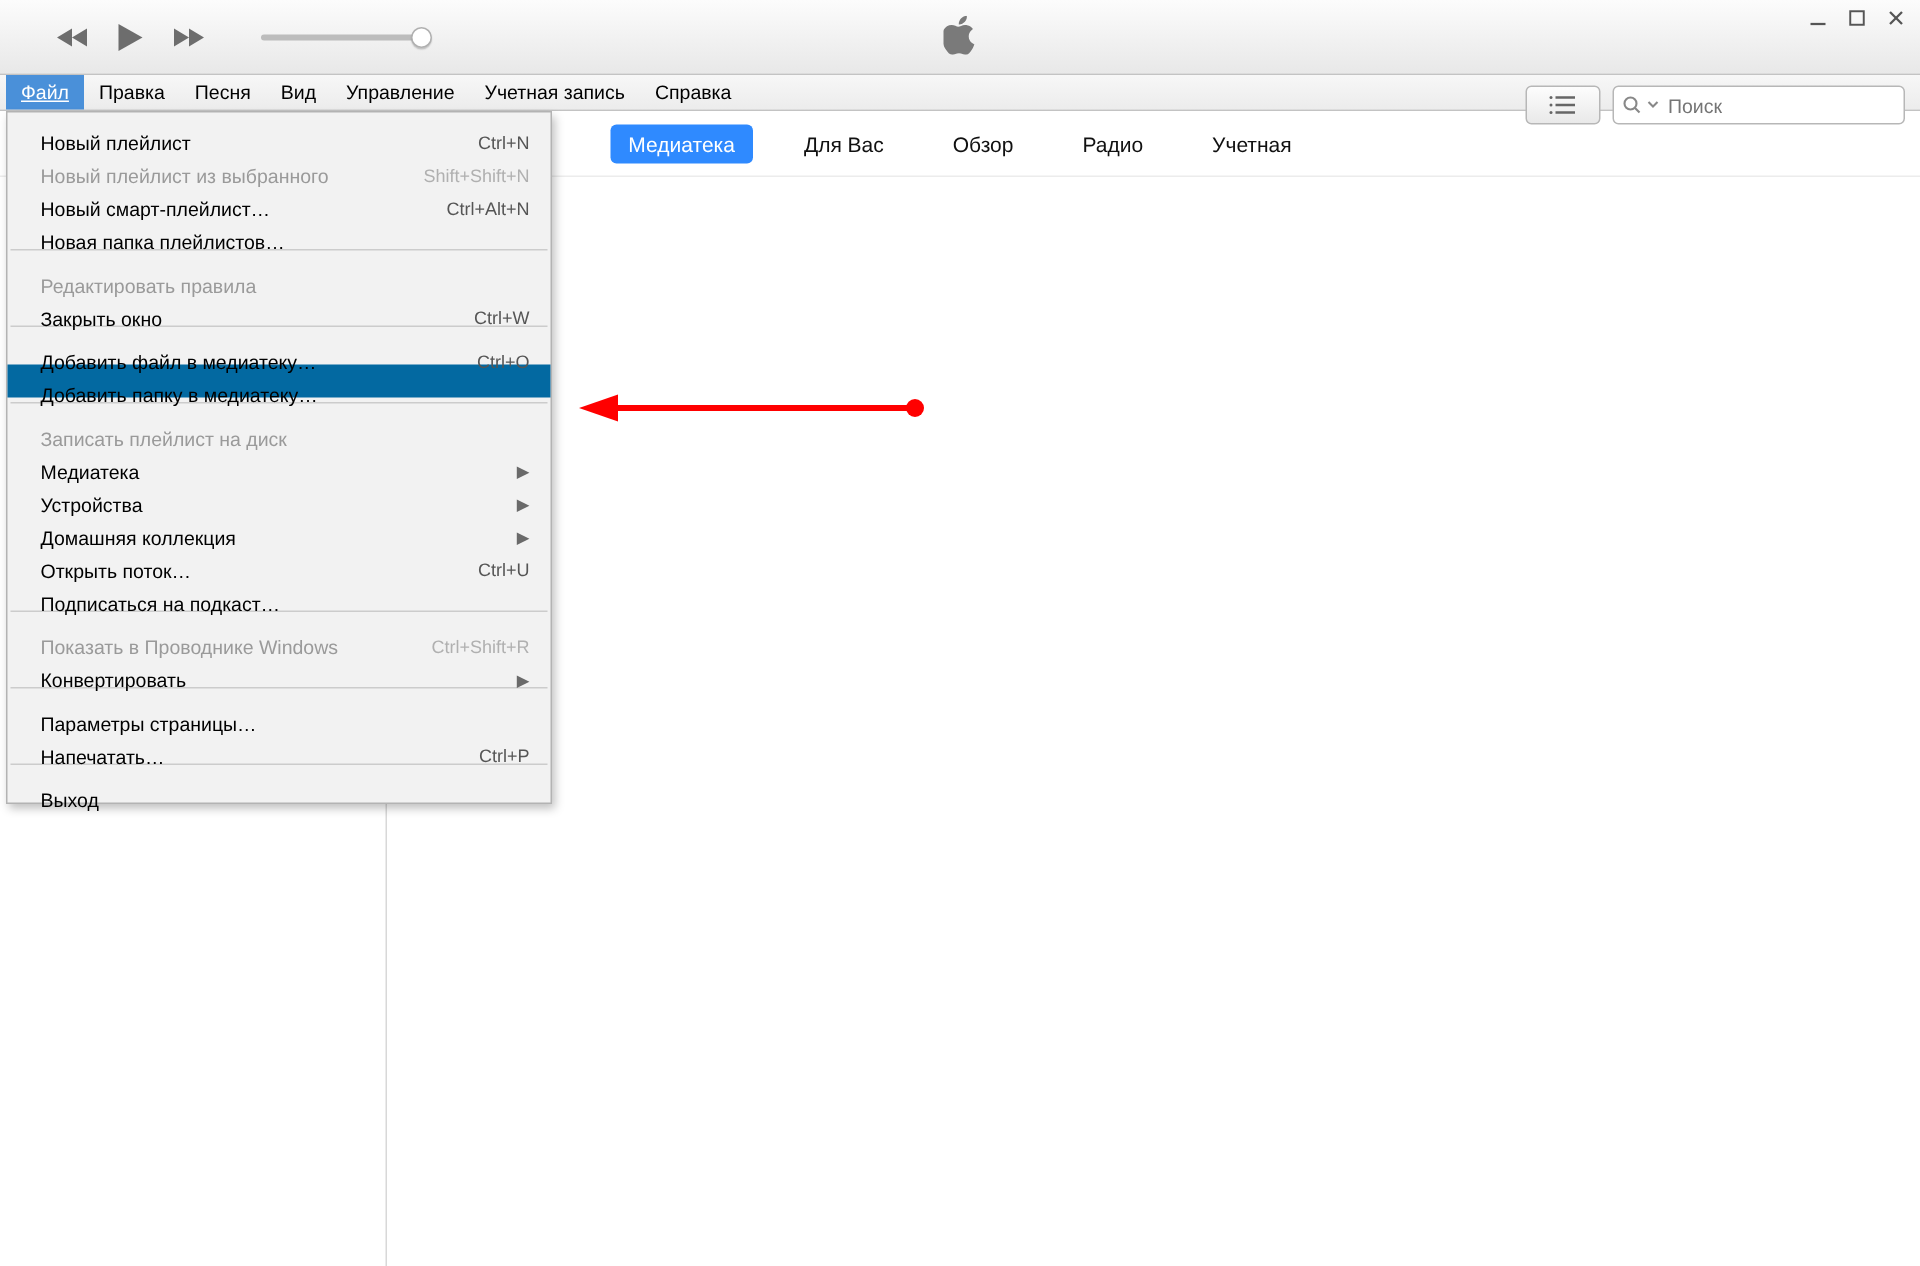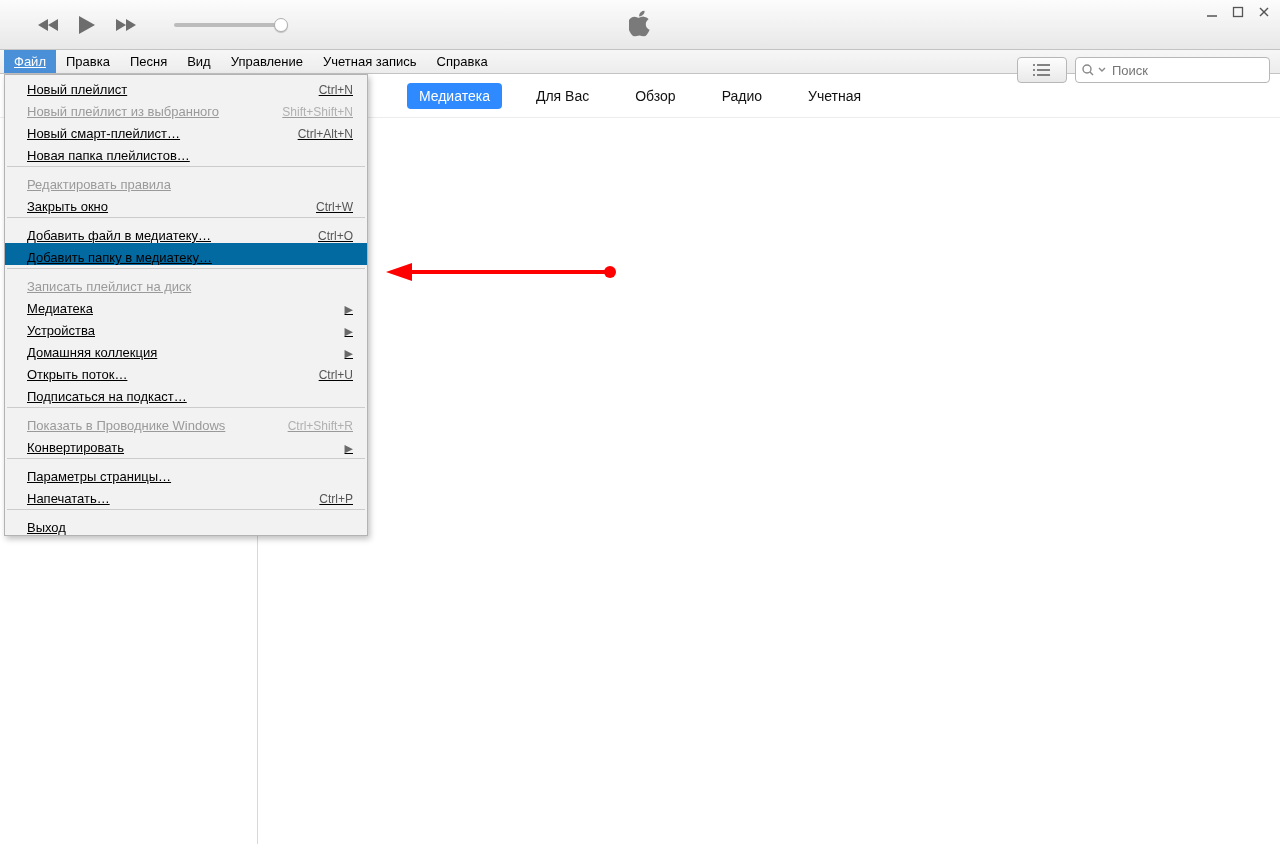--- a/index.html
+++ b/index.html
@@ -84,22 +84,22 @@
     position:absolute;
     left:4px; top:74px;
     width:364px;
     background:#f2f2f2;
     border:1px solid #b3b3b3;
     box-shadow:2px 3px 6px rgba(0,0,0,0.25);
     font-size:13px;
     z-index:10;
   }
   .dd-item {
-    height:22px; display:flex; align-items:flex-end; justify-content:space-between;
-    padding:18px 14px 0 22px; cursor:pointer; white-space:nowrap;text-decoration:underline;
+    height:22px; display:flex; align-items:center; justify-content:space-between;
+    padding:18px 14px 0 22px; cursor:pointer; white-space:nowrap;
   }
   .dd-item.disabled { color:#9a9a9a; cursor:default;}
   .dd-item.highlight { background:#0369a1; }
   .dd-shortcut { color:#555; font-size:12px;}
   .dd-item.disabled .dd-shortcut{ color:#b0b0b0;}
   .dd-sep { height:1px; background:#cccccc; margin:3px 2px;}
   .dd-arrow { color:#6a6a6a; font-size:11px;}
   .tabs-row {
     height:44px; display:flex; align-items:center; justify-content:center;
     gap:22px; border-bottom:1px solid #ececec;

